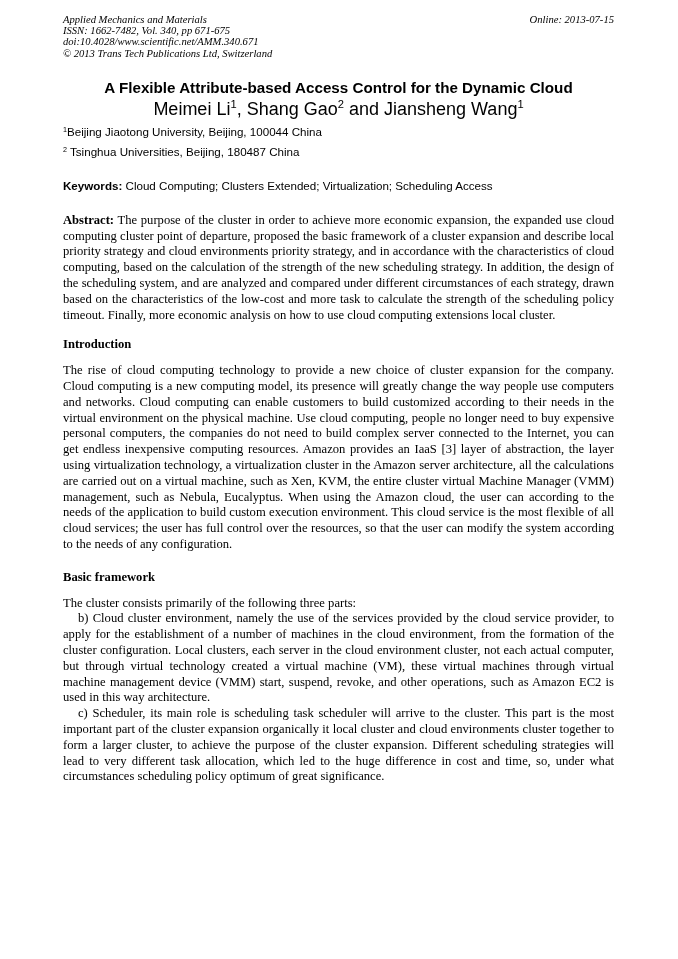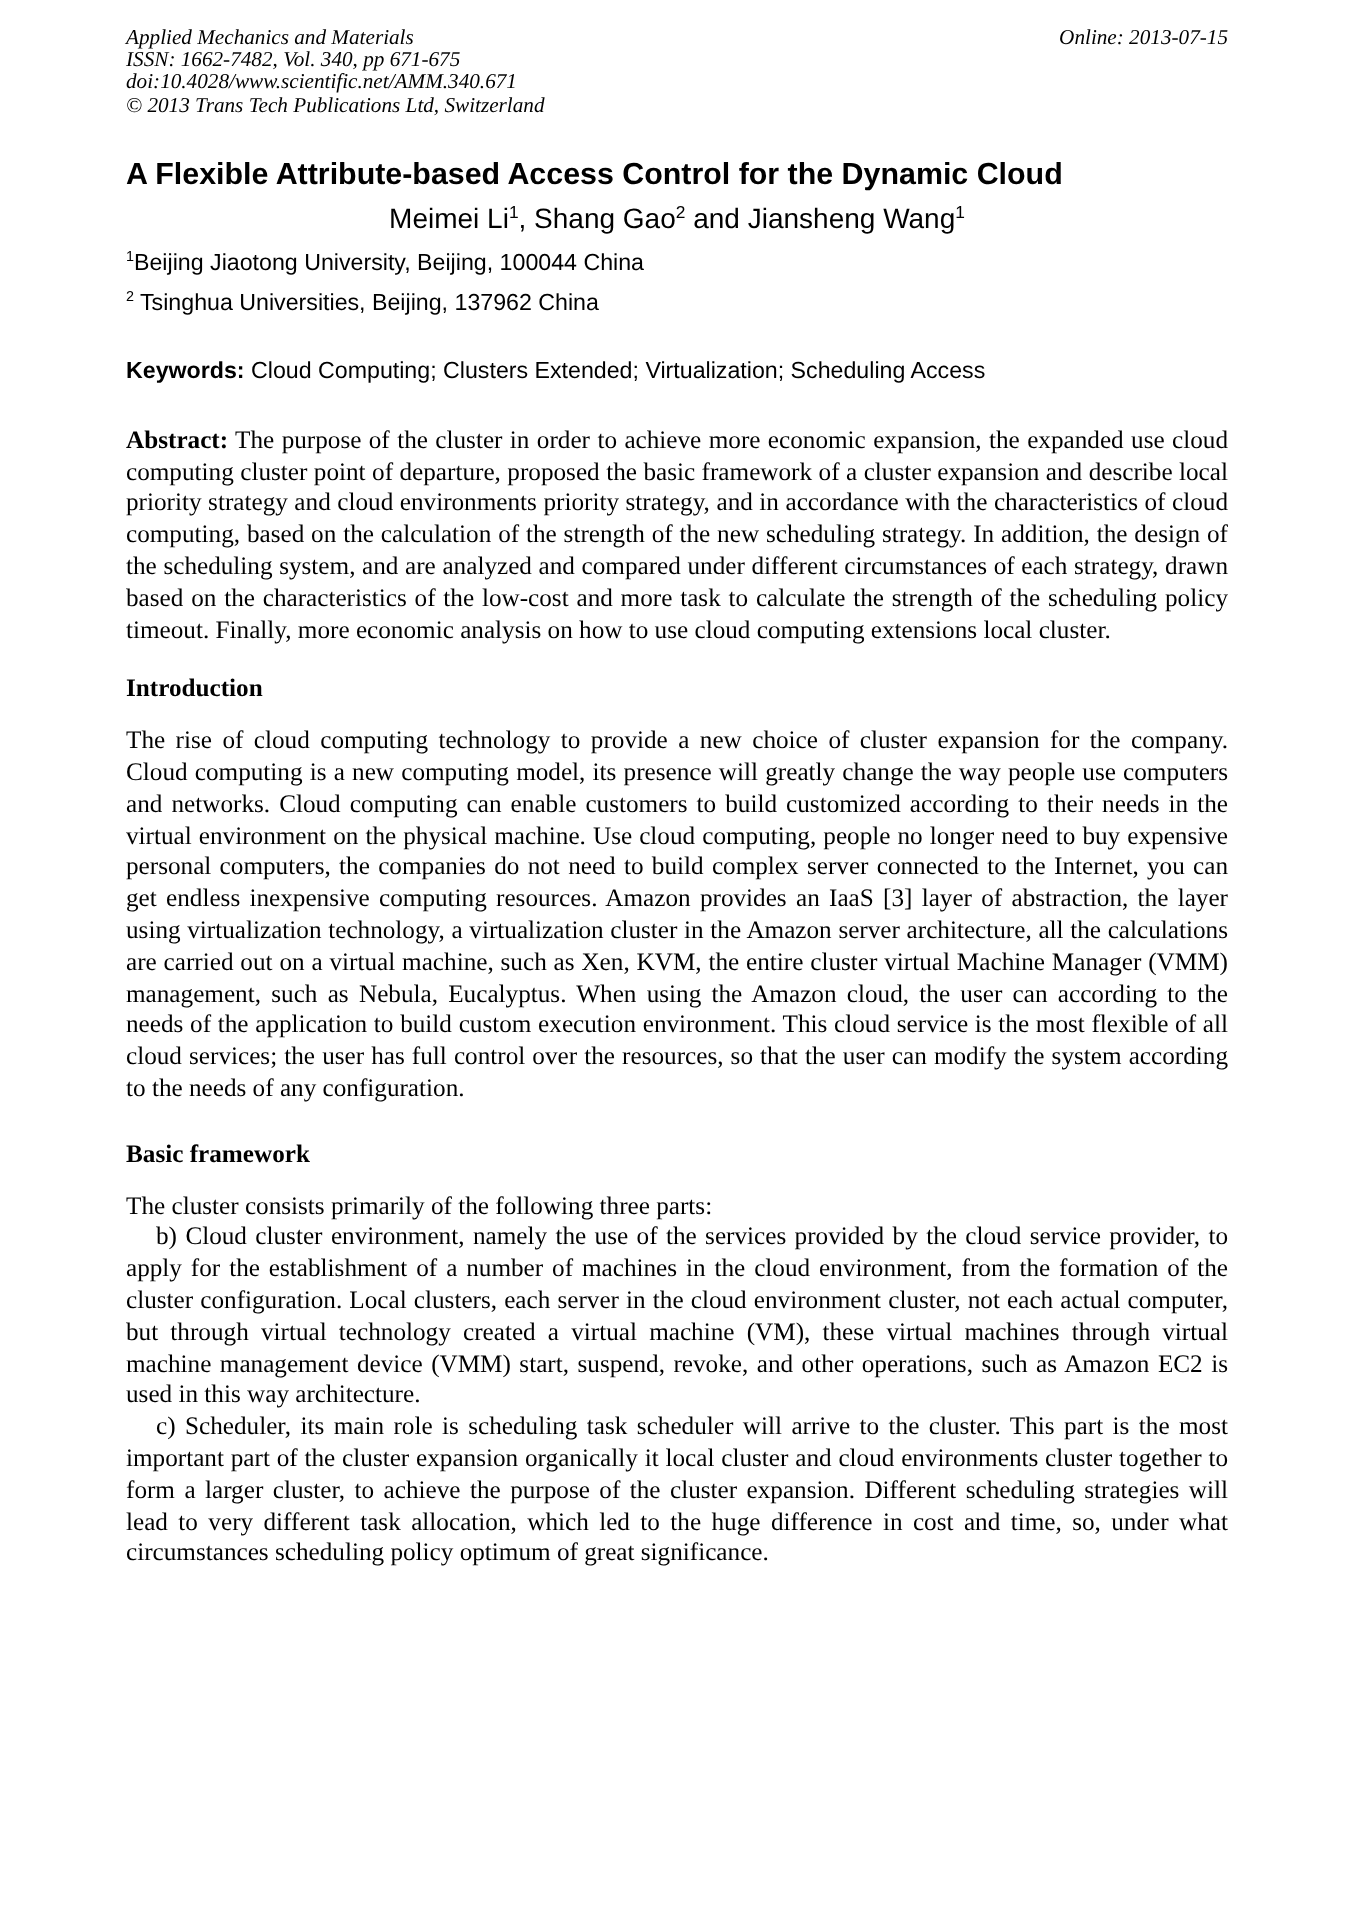--- a/index.html
+++ b/index.html
@@ -1,22 +1,22 @@
 <!DOCTYPE html>
 <html><head>
 <meta charset="utf-8">
 <style>
   html, body { margin: 0; padding: 0; background: #ffffff; }
   body { width: 678px; height: 959px; position: relative; overflow: hidden; color: #000; }
   .page { position: absolute; left: 63px; top: 14px; width: 551px; }
   .hdr { position: relative; font-family: "Liberation Serif", serif; font-style: italic; font-size: 10.6px; line-height: 11.2px; }
   .hdr-left div { white-space: nowrap; }
   .hdr-right { position: absolute; right: 0; top: 0; white-space: nowrap; }
-  .title { font-family: "Liberation Sans", sans-serif; font-weight: bold; font-size: 15.2px; margin-top: 19px; line-height: 19px; white-space: nowrap; }
-  .authors { font-family: "Liberation Sans", sans-serif; font-size: 14px; text-align: center; line-height: 22px; margin-top: 1px; white-space: nowrap; }
+  .title { font-family: "Liberation Sans", sans-serif; font-weight: bold; font-size: 15.2px; text-align: center; margin-top: 19px; line-height: 19px; white-space: nowrap; }
+  .authors { font-family: "Liberation Sans", sans-serif; font-size: 18px; text-align: center; line-height: 22px; margin-top: 1px; white-space: nowrap; }
   .authors sup, .aff sup { font-size: 0.62em; vertical-align: 0.6em; line-height: 0; }
   .aff { font-family: "Liberation Sans", sans-serif; font-size: 11.6px; text-align: left; line-height: 14px; margin-top: 5px; white-space: nowrap; }
   .aff + .aff { margin-top: 6px; }
   .keywords { font-family: "Liberation Sans", sans-serif; font-size: 11.6px; line-height: 14px; margin-top: 20px; white-space: nowrap; }
   .keywords b { font-weight: bold; }
   .serif { font-family: "Liberation Serif", serif; font-size: 12.6px; line-height: 15.8px; text-align: justify; }
   .abstract { margin-top: 20px; }
   .abstract b { font-weight: bold; }
   .heading { font-family: "Liberation Serif", serif; font-weight: bold; font-size: 12.6px; line-height: 15.8px; margin-top: 14px; }
   .para { margin-top: 10px; }
@@ -42,21 +42,21 @@
   <div class="title">A Flexible Attribute-based Access Control for the Dynamic Cloud</div>
 
   <div class="authors">
     <span>Meimei Li</span><sup>1</sup><span>, </span><span>Shang Gao</span><sup>2</sup><span> and </span><span>Jiansheng Wang</span><sup>1</sup>
   </div>
 
   <div class="aff">
     <sup>1</sup><span>Beijing Jiaotong University, Beijing, 100044 China</span>
   </div>
   <div class="aff">
-    <sup>2</sup> <span>Tsinghua Universities, Beijing, 137962 China</span>
+    <sup>2</sup> <span>Tsinghua Universities, Beijing, 180487 China</span>
   </div>
 
   <div class="keywords">
     <b>Keywords:</b><span> Cloud Computing; Clusters Extended; Virtualization; Scheduling Access</span>
   </div>
 
   <div class="serif abstract">
     <b>Abstract:</b><span> The purpose of the cluster in order to achieve more economic expansion, the expanded use cloud computing cluster point of departure, proposed the basic framework of a cluster expansion and describe local priority strategy and cloud environments priority strategy, and in accordance with the characteristics of cloud computing, based on the calculation of the strength of the new scheduling strategy. In addition, the design of the scheduling system, and are analyzed and compared under different circumstances of each strategy, drawn based on the characteristics of the low-cost and more task to calculate the strength of the scheduling policy timeout. Finally, more economic analysis on how to use cloud computing extensions local cluster.</span>
   </div>
 

